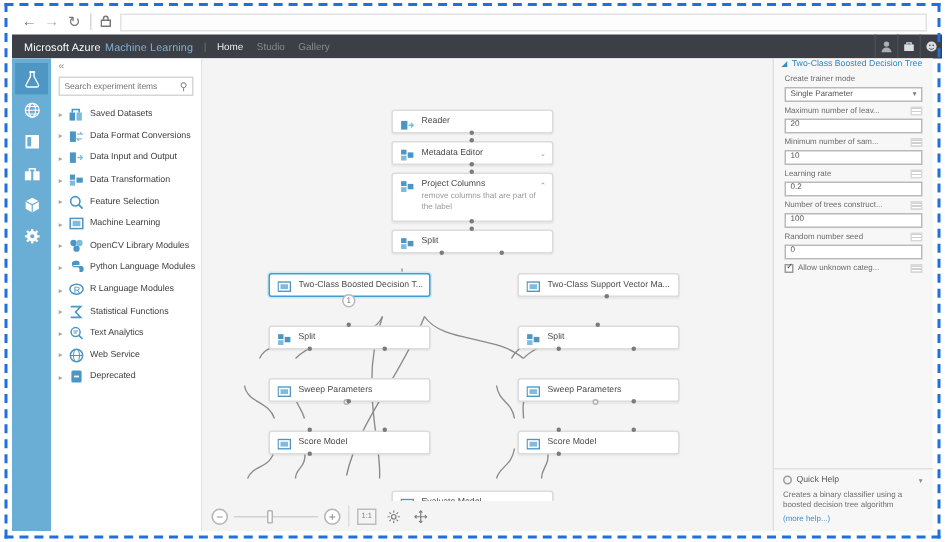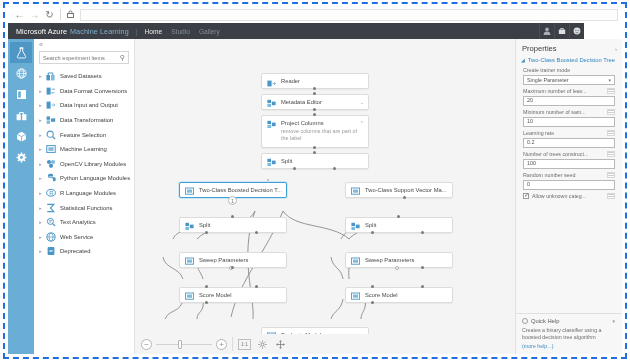--- a/index.html
+++ b/index.html
@@ -39,21 +39,21 @@
   .lock-ico { width: 13px; text-align: center; color: #777; font-size: 9px; }
   #addr-bar {
     flex: 1; height: 12px; margin-left: 3px; margin-right: 4px;
     background: #fdfdfd; border: 1px solid #e2e2e2;
     font-size: 7px; color: #888; padding-left: 3px; line-height: 11px;
   }
 
   
   #azure-bar {
     position: absolute; left: 8px; top: 23px;
-    width: 576px; height: 16px;
+    width: 620px; height: 16px;
     background: #3c3f45;
     display: flex; align-items: center;
     padding-left: 8px;
   }
   #azure-bar .brand {
     font-size: 7.2px; color: #ffffff; letter-spacing: .1px;
   }
   #azure-bar .brand-sub { color: #7fb2d6; margin-left: 3px; }
   #azure-bar .bar-sep { color: #6b6e75; margin: 0 7px; font-size: 7px; }
   #azure-bar .navlink {
@@ -787,24 +787,20 @@
             <g stroke="#7d7d7d" stroke-width="0.8" fill="none">
               <path d="M4.5 0.6v7.8M0.6 4.5h7.8"></path>
               <path d="M3.4 1.7l1.1-1.1 1.1 1.1M3.4 7.3l1.1 1.1 1.1-1.1M1.7 3.4L0.6 4.5l1.1 1.1M7.3 3.4l1.1 1.1-1.1 1.1"></path>
             </g>
           </svg>
       </div>
     </div>
   </div>
 
   <div id="props">
-    <div id="props-head">
-      <span id="props-title">Properties</span>
-      <span id="props-collapse">›</span>
-    </div>
     <div id="props-module">
       <span class="tcaret">◢</span>
       <span class="tname">Two-Class Boosted Decision Tree</span>
     </div>
     <div id="props-fields">
 
       <div class="fld">
         <div class="fld-label">
           <span class="ltxt">Create trainer mode</span>
         </div>

